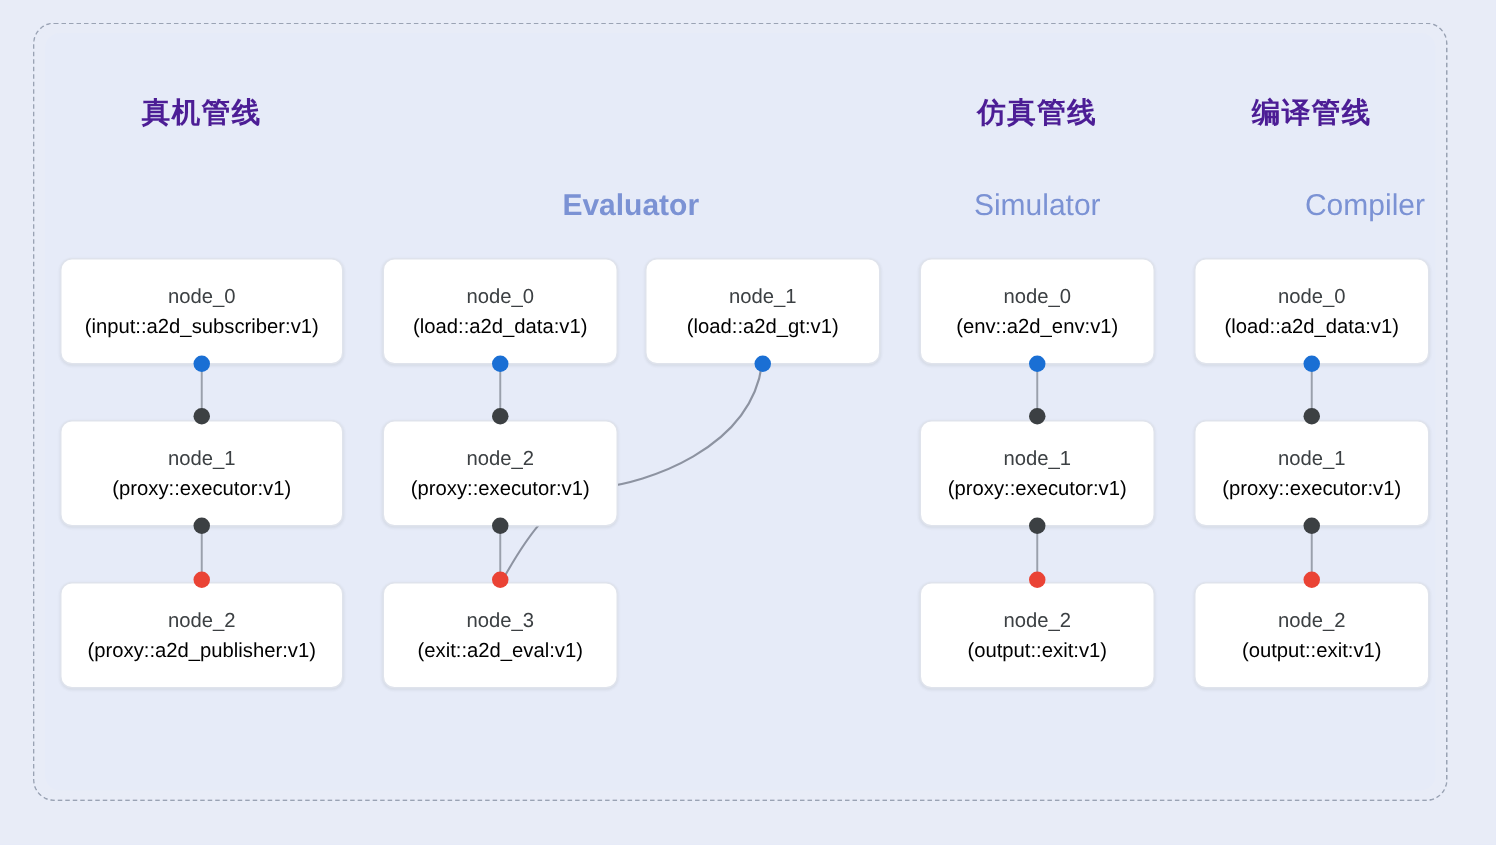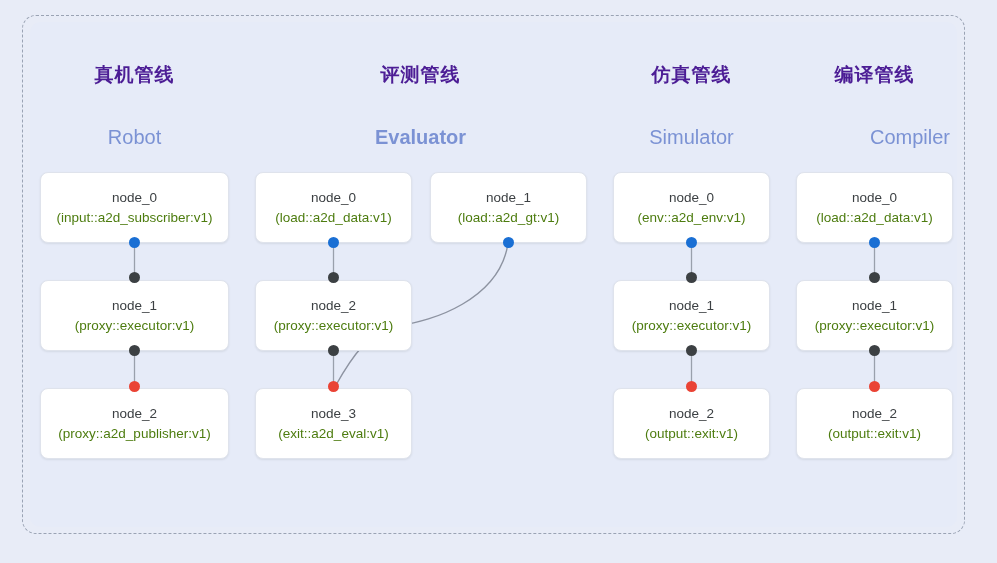--- a/index.html
+++ b/index.html
@@ -76,21 +76,21 @@
     z-index: 3;
   }
   .node-name {
     font-size: 13.5px;
     color: #3c4043;
     line-height: 20px;
     white-space: nowrap;
   }
   .node-type {
     font-size: 13.5px;
-    color: #4d7c0f;
+    color: #000000;
     line-height: 20px;
     white-space: nowrap;
   }
 
   .dot {
     position: absolute;
     width: 11px;
     height: 11px;
     border-radius: 50%;
     z-index: 5;
@@ -137,23 +137,21 @@
     <line class="edge-line" x1="691.5" y1="242" x2="691.5" y2="278"></line>
     <line class="edge-line" x1="691.5" y1="350" x2="691.5" y2="386"></line>
 
     <line class="edge-line" x1="874.5" y1="242" x2="874.5" y2="278"></line>
     <line class="edge-line" x1="874.5" y1="350" x2="874.5" y2="386"></line>
 
     <path class="edge-curve" d="M 508 243 C 500 300 430 322 400 325 C 370 328 350 360 336 385"></path>
   </svg>
 
   <div class="col-title-cn" style="left:59px; top:62px; width:151px;">真机管线</div>
-  <div class="col-title-en" style="left:59px; top:126px; width:151px;">Robot</div>
-
-  <div class="col-title-cn" style="left:345px; top:62px; width:151px;">评测管线</div>
+
   <div class="col-title-en" style="left:345px; top:126px; width:151px;font-weight:bold;">Evaluator</div>
 
   <div class="col-title-cn" style="left:616px; top:62px; width:151px;">仿真管线</div>
   <div class="col-title-en" style="left:616px; top:126px; width:151px;">Simulator</div>
 
   <div class="col-title-cn" style="left:799px; top:62px; width:151px;">编译管线</div>
   <div class="col-title-en" style="left:799px; top:126px; width:151px;text-align:right;">Compiler</div>
 
   <div class="node-box" style="left:40px; top:172px; width:189px; height:71px;">
     <div class="node-name">node_0</div>

